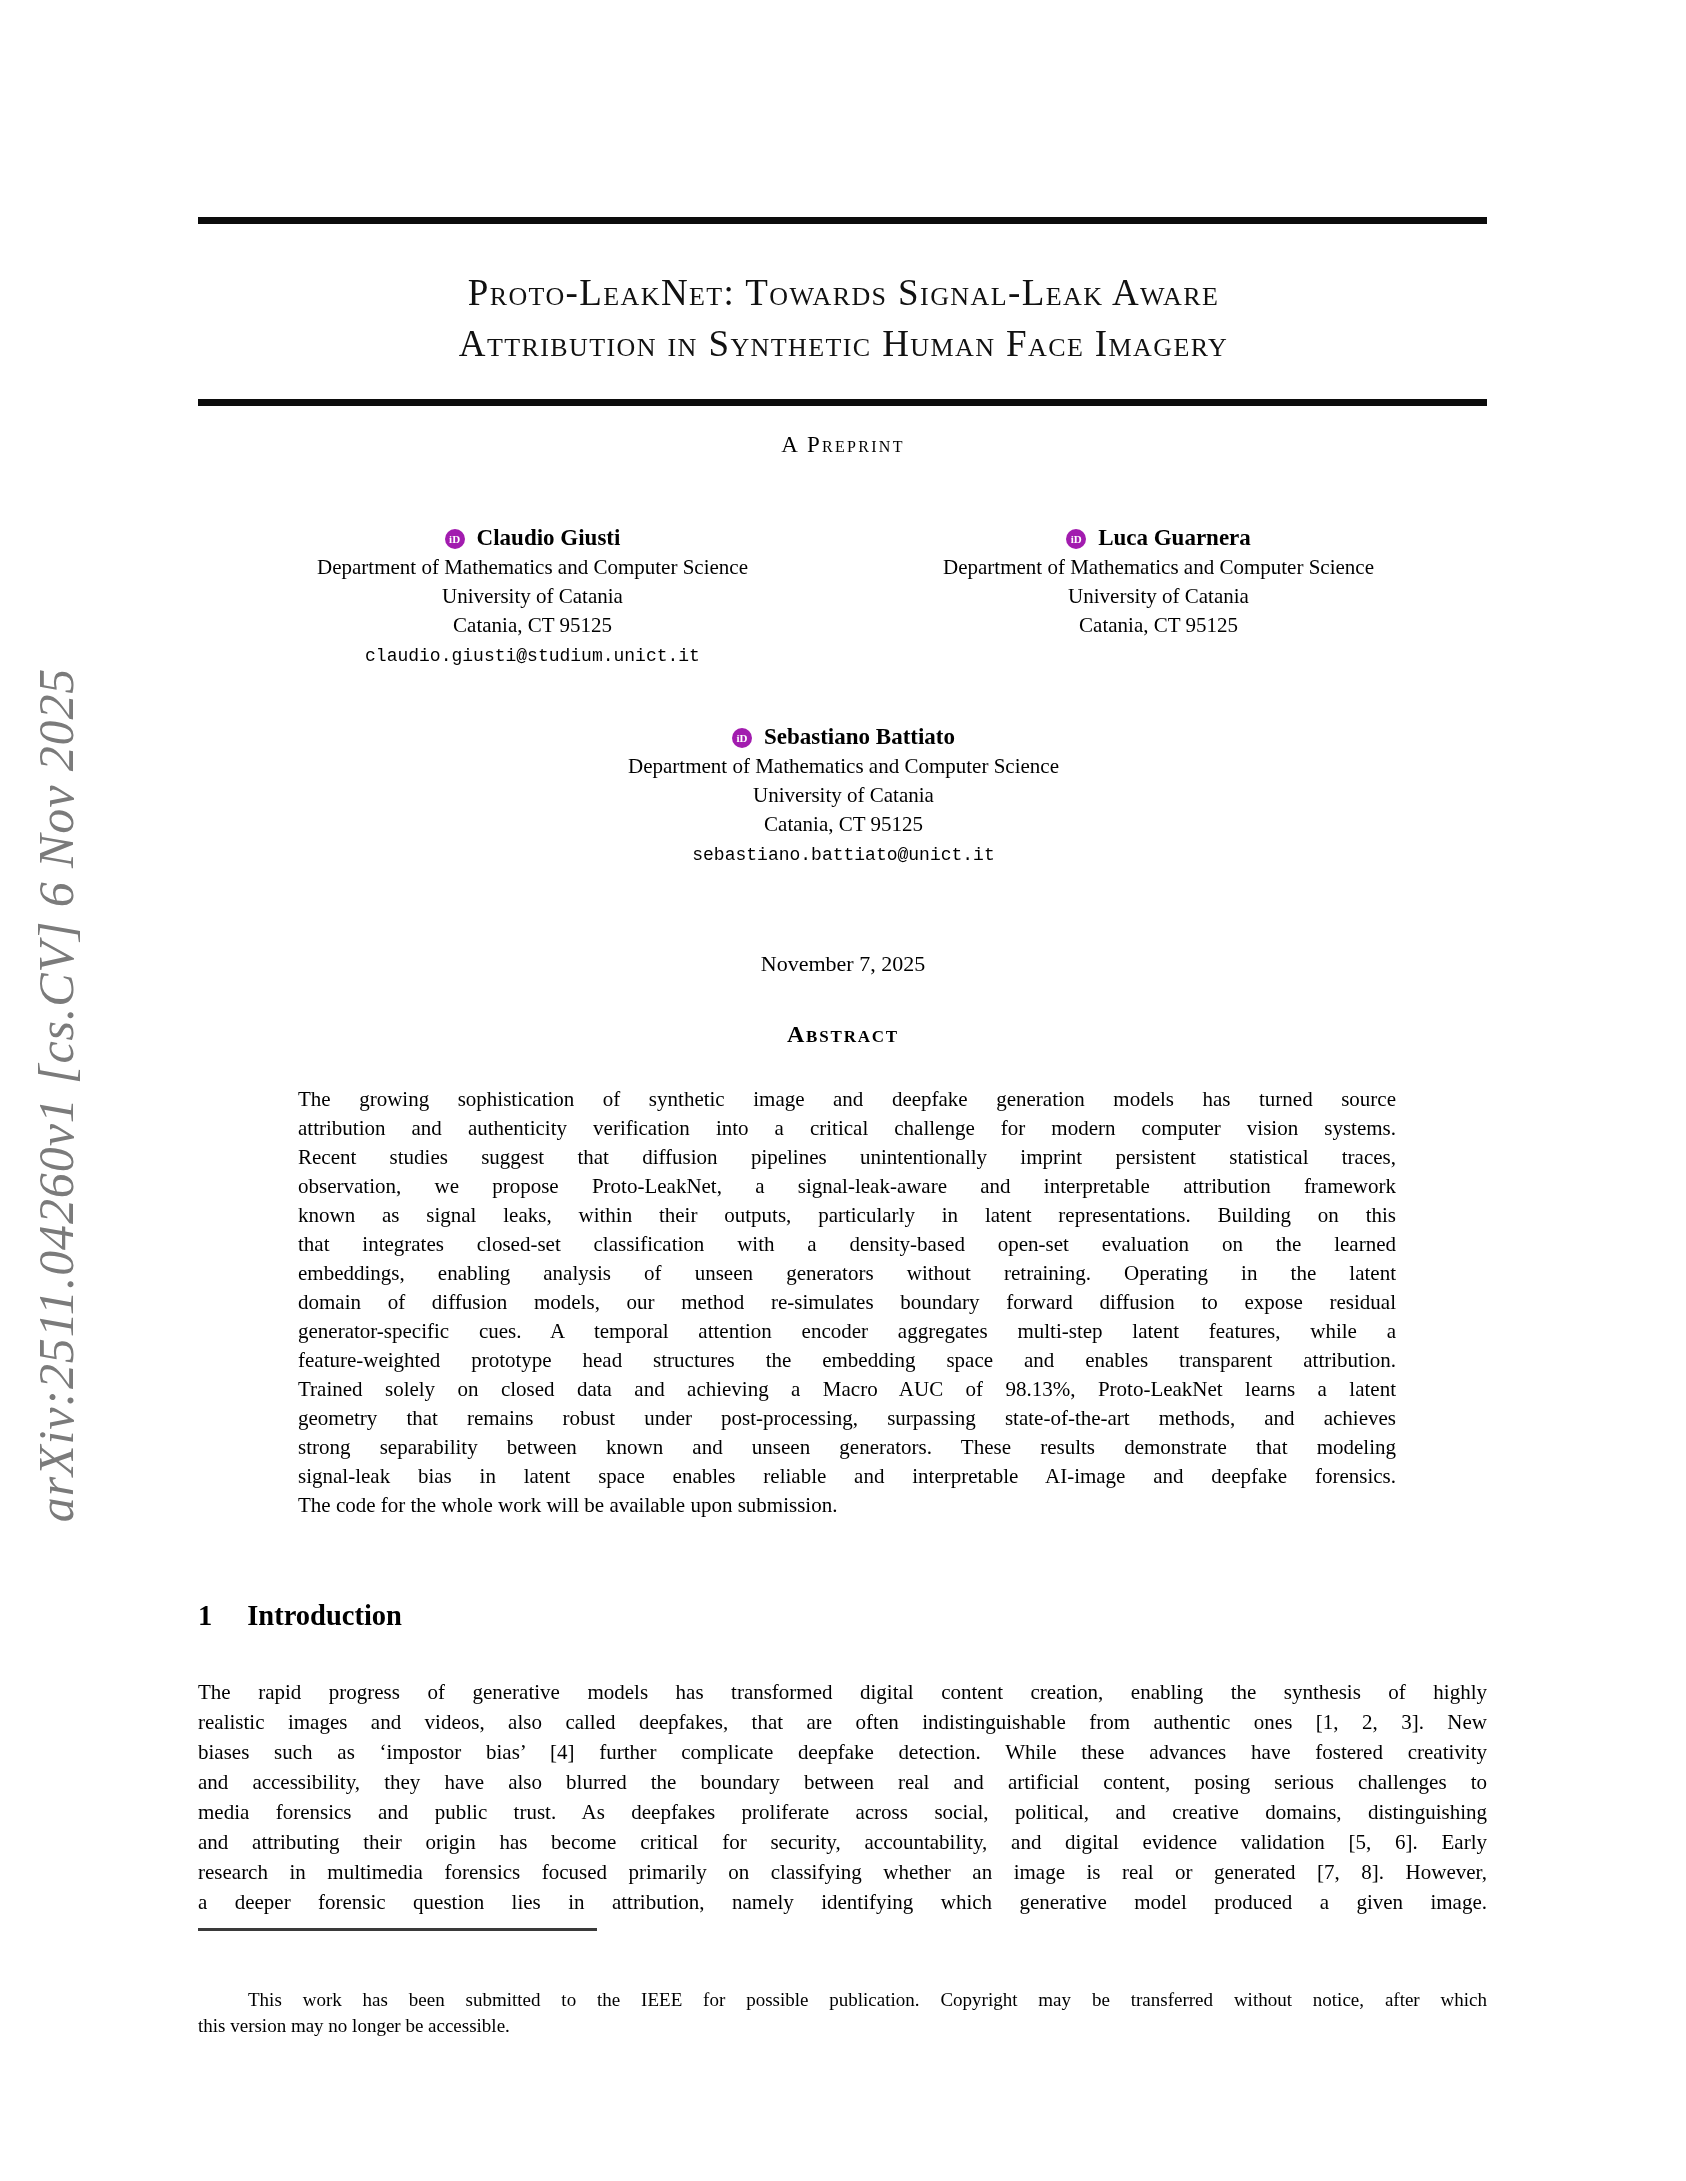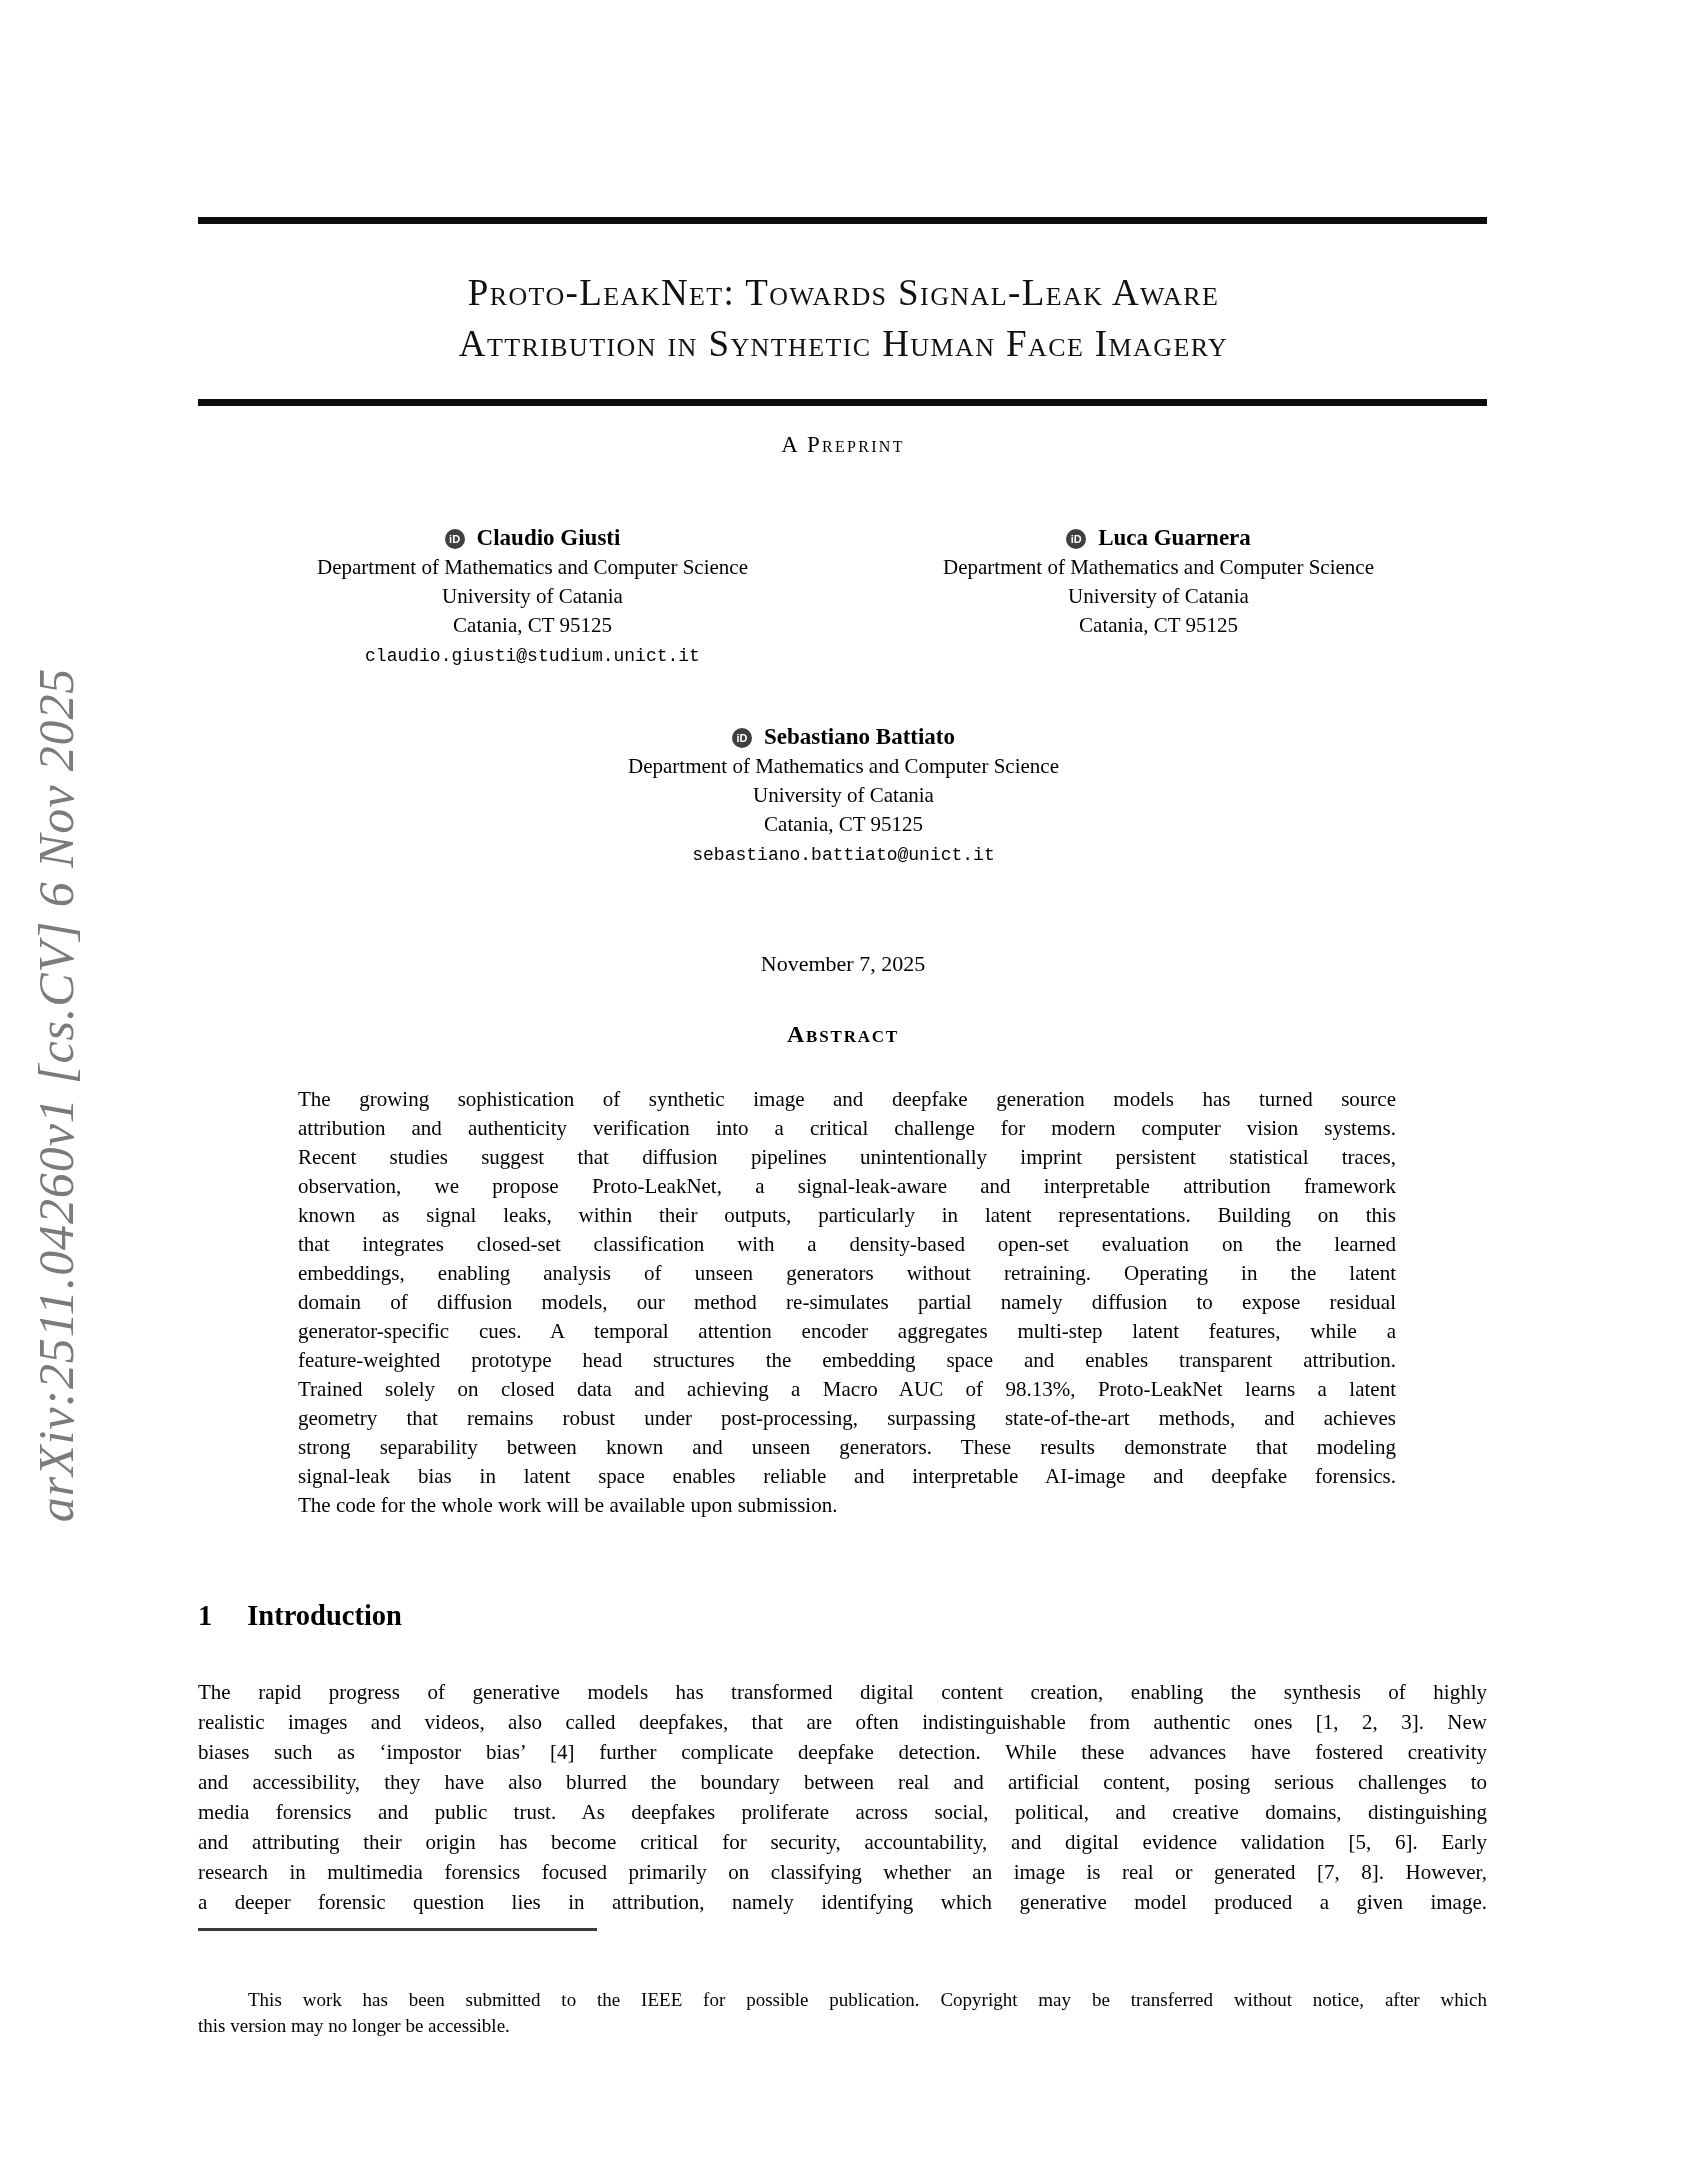--- a/index.html
+++ b/index.html
@@ -66,23 +66,23 @@
     white-space: nowrap;
   }
   .author1 { left: 188px; width: 689px; top: 523px; }
   .author2 { left: 814px; width: 689px; top: 523px; }
   .author3 { left: 499px; width: 689px; top: 722px; }
 
   .orcid {
     display: inline-block;
     width: 20px; height: 20px;
     border-radius: 50%;
-    background: #404040;
+    background: #a21caf;
     color: #fff;
-    font-family: Liberation Sans, sans-serif;
+    font-family: Liberation Serif, serif;
     font-size: 11px;
     font-weight: 700;
     line-height: 20px;
     text-align: center;
     vertical-align: 1.8px;
     margin-right: 12px;
     font-variant: normal;
   }
 
   .date {
@@ -188,21 +188,21 @@
   <div class="abstract-head">Abstract</div>
 
   <div class="abstract-body">
     <div class="jl">The growing sophistication of synthetic image and deepfake generation models has turned source</div>
     <div class="jl">attribution and authenticity verification into a critical challenge for modern computer vision systems.</div>
     <div class="jl">Recent studies suggest that diffusion pipelines unintentionally imprint persistent statistical traces,</div>
     <div class="jl">observation, we propose Proto-LeakNet, a signal-leak-aware and interpretable attribution framework</div>
     <div class="jl">known as signal leaks, within their outputs, particularly in latent representations. Building on this</div>
     <div class="jl">that integrates closed-set classification with a density-based open-set evaluation on the learned</div>
     <div class="jl">embeddings, enabling analysis of unseen generators without retraining. Operating in the latent</div>
-    <div class="jl">domain of diffusion models, our method re-simulates partial namely diffusion to expose residual</div>
+    <div class="jl">domain of diffusion models, our method re-simulates boundary forward diffusion to expose residual</div>
     <div class="jl">generator-specific cues. A temporal attention encoder aggregates multi-step latent features, while a</div>
     <div class="jl">feature-weighted prototype head structures the embedding space and enables transparent attribution.</div>
     <div class="jl">Trained solely on closed data and achieving a Macro AUC of 98.13%, Proto-LeakNet learns a latent</div>
     <div class="jl">geometry that remains robust under post-processing, surpassing state-of-the-art methods, and achieves</div>
     <div class="jl">strong separability between known and unseen generators. These results demonstrate that modeling</div>
     <div class="jl">signal-leak bias in latent space enables reliable and interpretable AI-image and deepfake forensics.</div>
     <div class="ll">The code for the whole work will be available upon submission.</div>
   </div>
 
   <div class="section-head">

